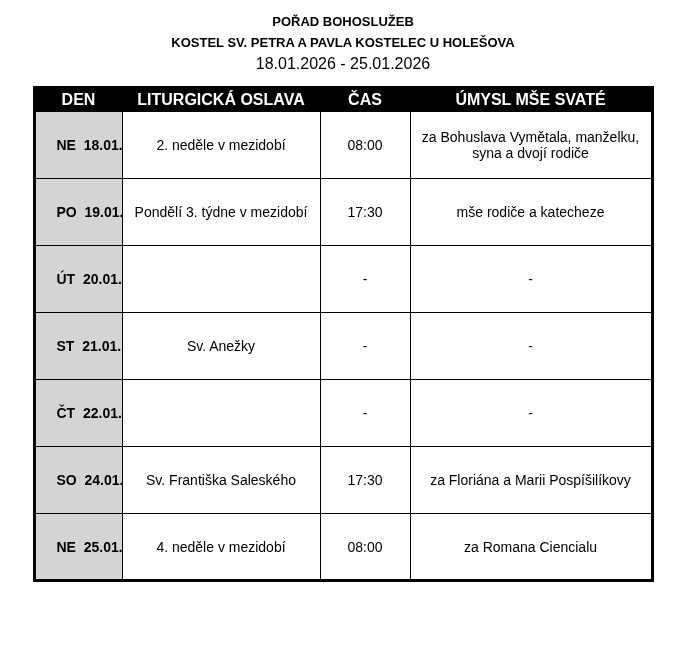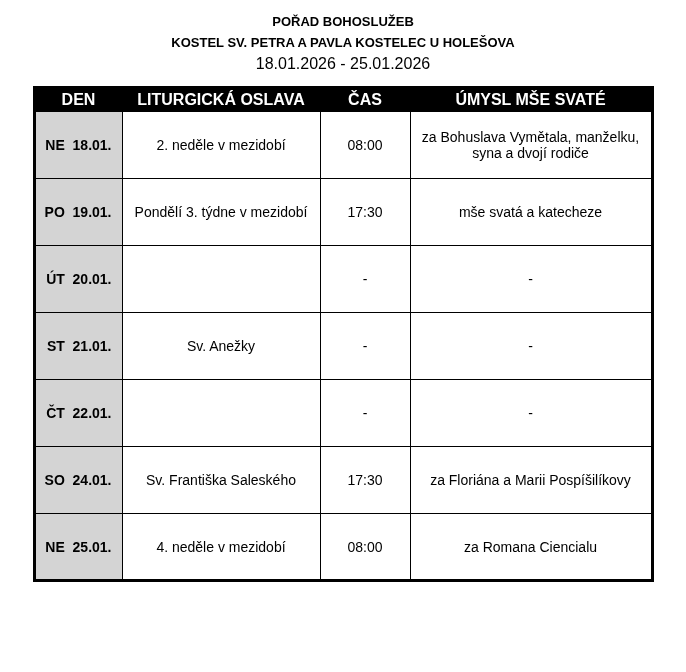--- a/index.html
+++ b/index.html
@@ -54,23 +54,23 @@
     font-size: 14px;
     height: 67px;
     padding: 2px 10px;
     text-align: center;
     vertical-align: middle;
     background: #ffffff;
   }
   table.schedule td.day-cell {
     background: #d4d4d4;
     font-weight: bold;
-    text-align: right;
+    text-align: left;
     white-space: pre;
-    padding-left: 9px;
+    padding-left: 21px;
   }
   col.c-den   { width: 88px; }
   col.c-osl   { width: 198px; }
   col.c-cas   { width: 90px; }
   col.c-umysl { width: 242px; }
 </style>
 </head>
 <body>
 
 <div class="page">
@@ -100,21 +100,21 @@
       <tr>
         <td class="day-cell">NE  18.01.</td>
         <td>2. neděle v mezidobí</td>
         <td>08:00</td>
         <td>za Bohuslava Vymětala, manželku, syna a dvojí rodiče</td>
       </tr>
       <tr>
         <td class="day-cell">PO  19.01.</td>
         <td>Pondělí 3. týdne v mezidobí</td>
         <td>17:30</td>
-        <td>mše svatá a katecheze</td>
+        <td>mše rodiče a katecheze</td>
       </tr>
       <tr>
         <td class="day-cell">ÚT  20.01.</td>
         <td></td>
         <td>-</td>
         <td>-</td>
       </tr>
       <tr>
         <td class="day-cell">ST  21.01.</td>
         <td>Sv. Anežky</td>

